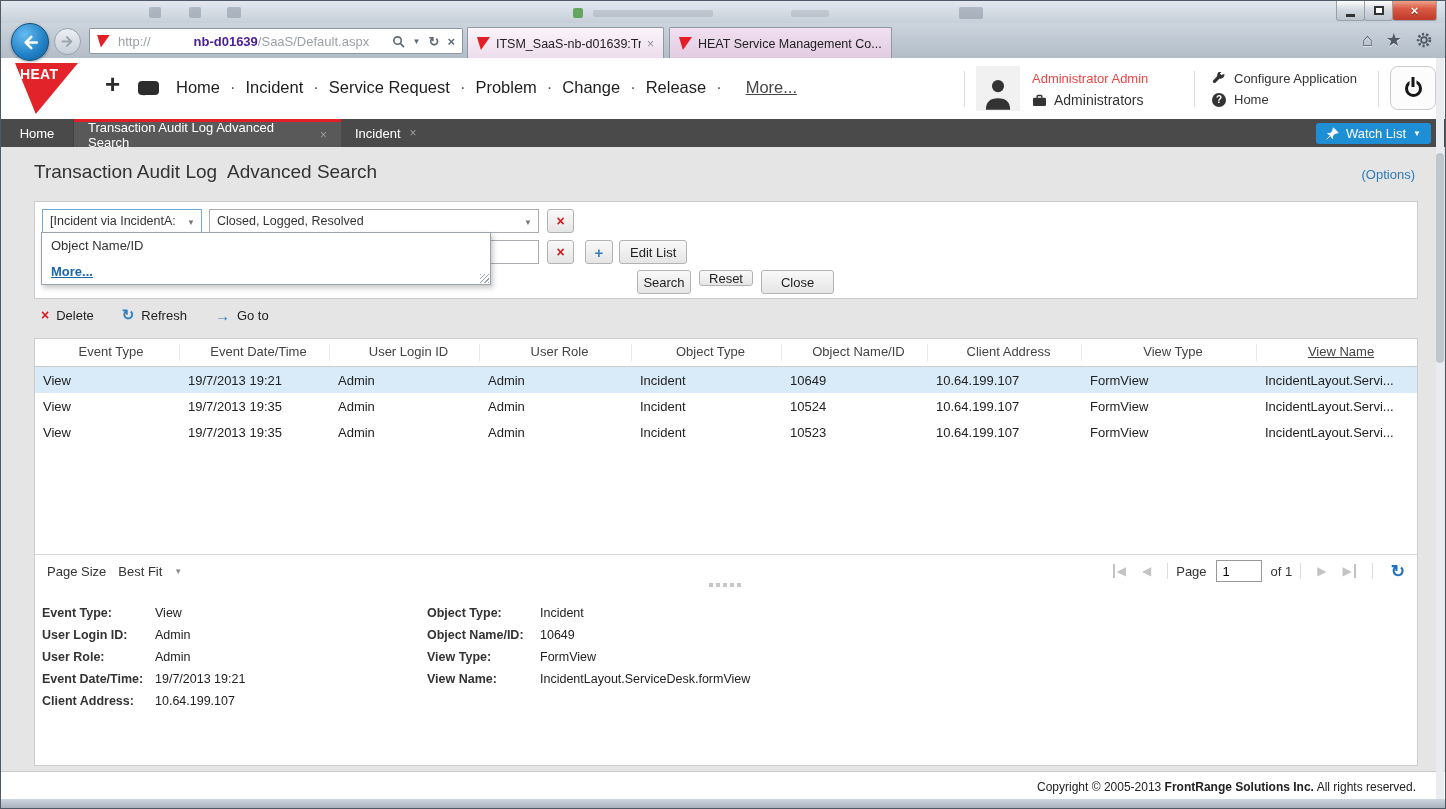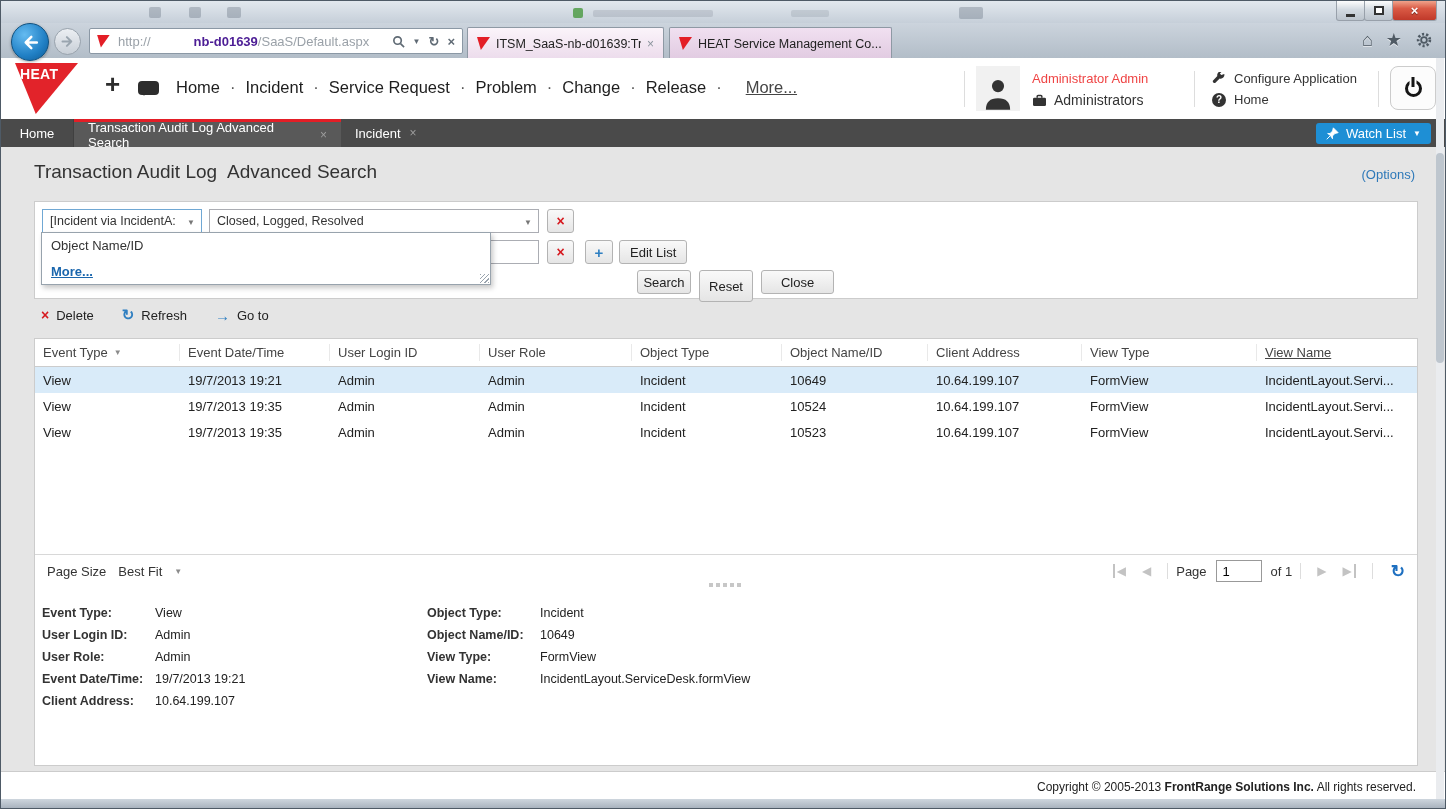--- a/index.html
+++ b/index.html
@@ -97,39 +97,39 @@
   .sel1 { left:7px; top:7px; width:160px; border-color:#70a8d4; }
   .sel2 { left:174px; top:7px; width:330px; }
   .crit-input { position:absolute; left:174px; top:38px; width:330px; height:24px; border:1px solid #abadb3; background:#fff; }
   .btn { border:1px solid #b3b3b3; border-radius:3px; background:linear-gradient(#f9f9f9,#e5e5e5);
     display:flex; align-items:center; justify-content:center; font-size:13px; color:#222; }
   .xbtn { position:absolute; width:27px; height:24px; color:#d6191f; font-weight:bold; font-size:14px; }
   .x1 { left:512px; top:7px; } .x2 { left:512px; top:38px; }
   .plusbtn { position:absolute; left:550px; top:38px; width:28px; height:24px; color:#2f7fc1; font-size:15px; font-weight:bold; }
   .editlist { position:absolute; left:584px; top:38px; height:24px; padding:0 10px; }
   .search-btn { position:absolute; left:602px; top:68px; width:54px; height:24px; }
-  .reset-btn  { position:absolute; left:664px; top:68px; width:54px; height:32px; }
+  .reset-btn  { position:absolute; left:664px; top:68px; width:54px; height:16px; }
   .close-btn  { position:absolute; left:726px; top:68px; width:73px; height:24px; }
 
   .dropdown-overlay { position:absolute; left:40px; top:85px; width:450px; background:#fff;
     border:1px solid #98a3ad; box-shadow:2px 3px 5px rgba(0,0,0,.22); z-index:6; font-size:13px; color:#333; }
   .dd-item { height:25px; display:flex; align-items:center; padding:0 9px; }
   .dd-item.sel { background:#d5e9fa; border-top:1px solid #c3def3; border-bottom:1px solid #c3def3; }
   .dd-more { height:26px; display:flex; align-items:center; padding:0 9px; color:#1a66ad; font-weight:bold; text-decoration:underline; }
   .dd-grip { position:absolute; right:1px; bottom:1px; width:9px; height:9px;
     background:repeating-linear-gradient(135deg,#9aa4ae 0 1px,transparent 1px 3px); }
 
   .grid-toolbar { position:absolute; left:40px; top:159px; display:flex; gap:28px; align-items:center; font-size:13px; color:#222; }
   .tool { display:flex; align-items:center; gap:7px; }
   .ic-red { color:#d6191f; font-weight:bold; font-size:14px; }
   .ic-blue { color:#2f7fc1; font-weight:bold; font-size:15px; }
 
   .grid { position:absolute; left:33px; top:191px; width:1384px; height:428px; border:1px solid #ccc; background:#fff; }
   .grid-header { display:flex; height:28px; border-bottom:1px solid #ccc; align-items:center; font-size:13px; color:#444; }
-  .gh { display:flex; align-items:center; gap:6px; height:17px; padding-left:8px; border-right:1px solid #e9e9e9; overflow:hidden; white-space:nowrap; }
+  .gh { display:flex; align-items:center; gap:6px; height:17px; padding-left:8px; border-right:1px solid #e9e9e9; overflow:hidden; white-space:nowrap;flex-direction:column; }
   .gh:last-child { border-right:none;text-decoration:underline; }
   .sort { font-size:8px; color:#8b8b8b; }
   .grow { display:flex; height:26px; align-items:center; font-size:13px; color:#222; }
   .grow.sel { background:#d9ebf9; }
   .gc { padding-left:8px; overflow:hidden; white-space:nowrap; }
   .c0{width:145px} .c1{width:150px} .c2{width:150px} .c3{width:152px} .c4{width:150px}
   .c5{width:146px} .c6{width:154px} .c7{width:175px} .c8{flex:1}
 
   .pager { position:absolute; left:0; right:0; top:215px; height:33px; border-top:1px solid #d8d8d8;
     display:flex; align-items:center; font-size:13px; color:#333; padding:0 12px; background:#fff; }

